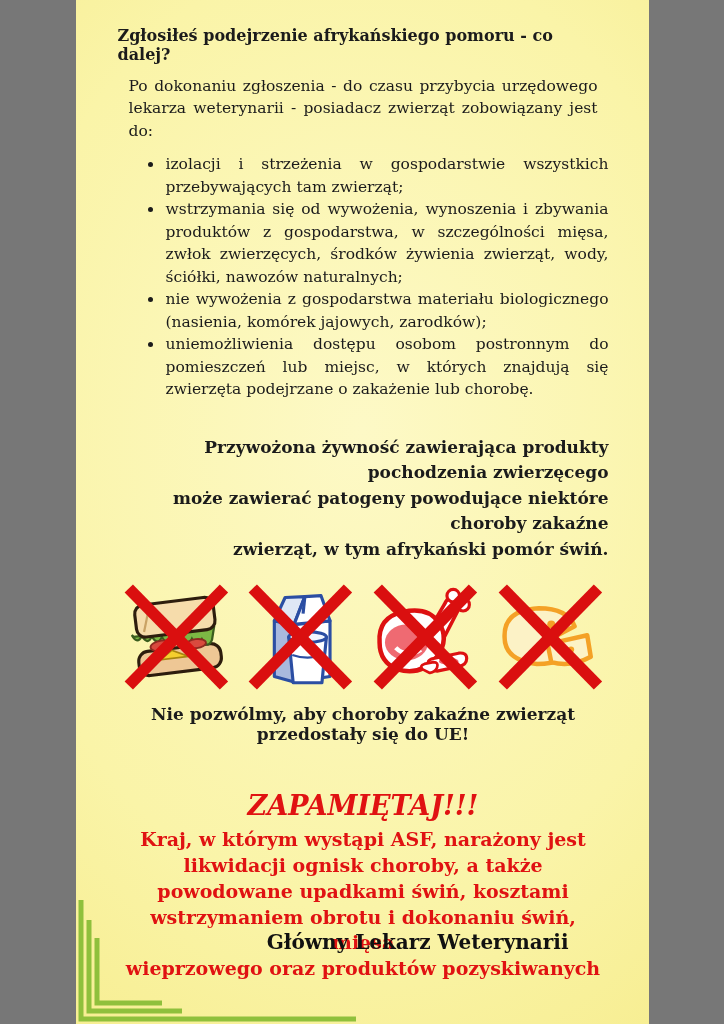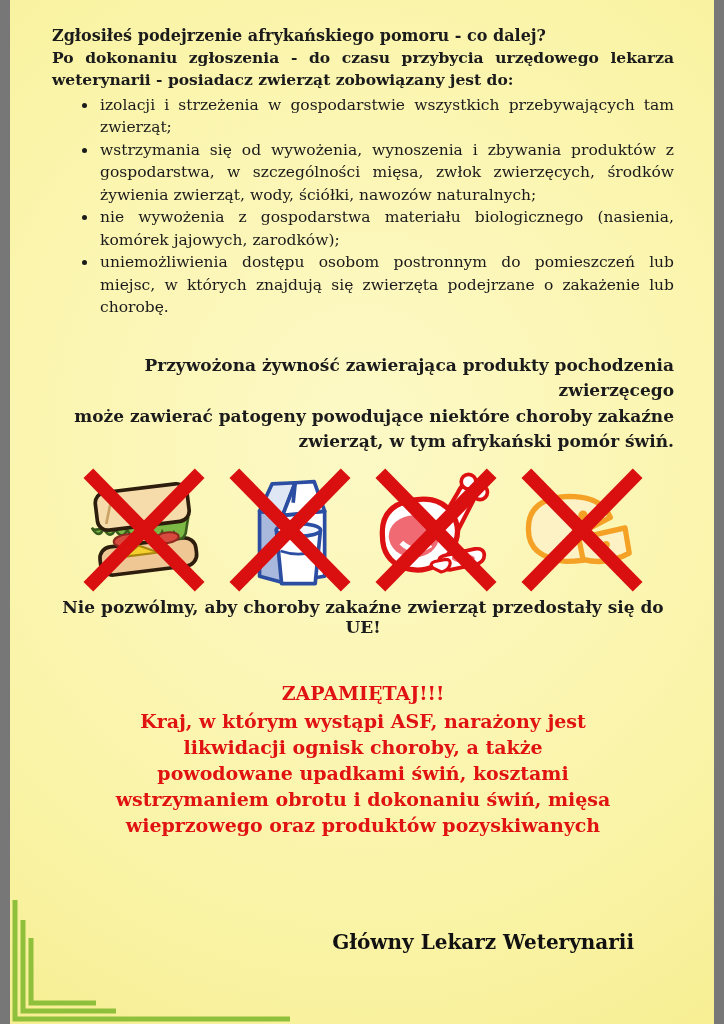--- a/index.html
+++ b/index.html
@@ -1,37 +1,37 @@
 <!DOCTYPE html>
 <html><head>
 <meta charset="utf-8">
 <style>
   html,body{margin:0;padding:0;background:#777;}
   .page{
     position:relative;
-    width:704px;height:1024px;
+    width:573px;height:1024px;
     margin:0 auto;
     overflow:hidden;
     font-family:"DejaVu Serif","Liberation Serif",serif;
     color:#1b1b1b;
     background:
       radial-gradient(ellipse 115% 85% at 50% 42%, #fdf9c6 0%, #faf4a8 55%, #f5ea84 100%);
   }
   .content{padding:26px 40px 0 42px;}
   .doc-title{font-size:16px;font-weight:bold;margin:0 0 2px 0;}
-  .intro{font-size:15.5px;line-height:1.45;text-align:justify;margin:0;font-weight:bold;}
+  .intro{font-size:15.5px;line-height:1.45;text-align:justify;margin:11px;}
   ul.bullets{margin:2px 0 0 0;padding:0 0 0 46px;list-style:disc outside;}
   ul.bullets li{font-size:15.5px;line-height:1.45;text-align:justify;margin:0;padding-left:2px;}
   .warning{margin-top:34px;text-align:right;font-weight:bold;font-size:17px;line-height:1.5;}
   .icons-row{margin-top:12px;display:flex;justify-content:center;gap:8px;}
   .icon-cell{position:relative;width:138px;height:126px;}
   .icon-cell svg{display:block;position:absolute;left:0;top:0;width:100%;height:100%;}
   .no-entry{margin-top:4px;text-align:center;font-weight:bold;font-size:17px;}
   .remember{margin-top:44px;text-align:center;font-weight:bold;color:#e01212;}
-  .remember-title{font-size:19px;line-height:1.3;margin-bottom:4px;}
+  .remember-title{font-size:27px;line-height:1.3;margin-bottom:4px;font-style:italic;}
   .remember-line{font-size:19px;line-height:1.36;}
   .signature{position:absolute;top:930px;right:80px;font-weight:bold;font-size:20px;color:#111;}
   .corner-decoration{position:absolute;left:0;bottom:0;width:300px;height:126px;}
 </style>
 </head>
 <body>
 
 <div class="page">
   <div class="content">
 

